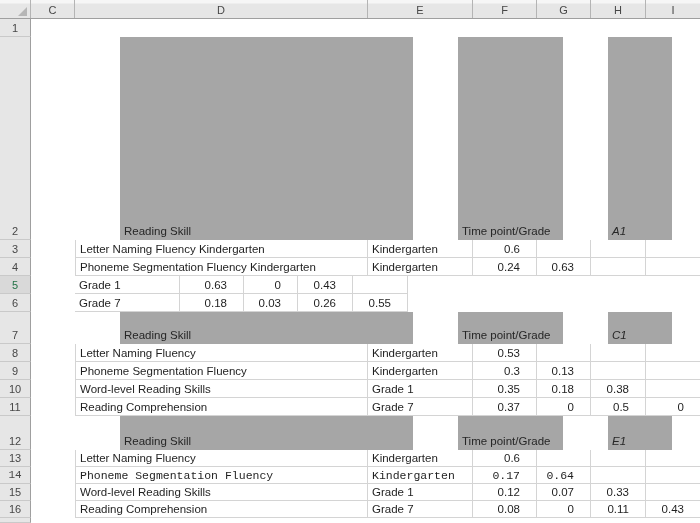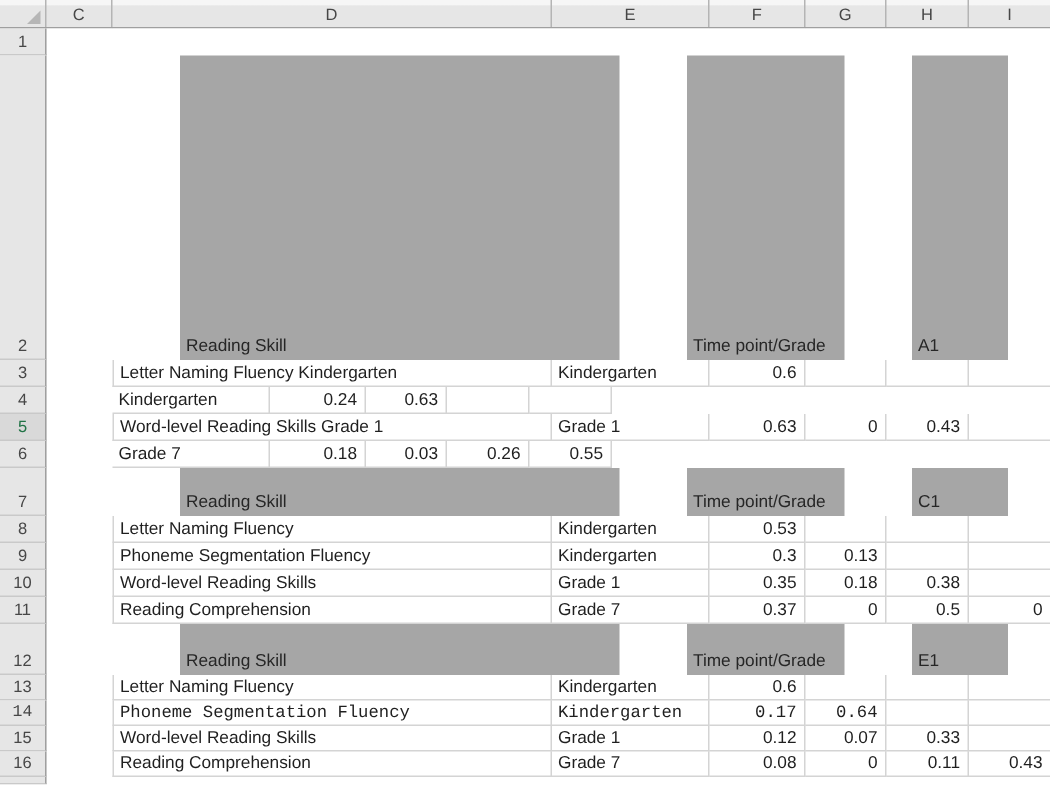--- a/index.html
+++ b/index.html
@@ -51,22 +51,22 @@
   .row.tall .rowheader{align-items:flex-end;padding-bottom:2px;}
   .rowheader.selected{background:var(--sel-bg);color:var(--green);}
   
   .cell{
     flex:none;display:flex;align-items:center;
     font-size:11.5px;color:#1f1f1f;overflow:hidden;white-space:nowrap;
   }
   .w-c{width:44px}.w-d{width:293px}.w-e{width:105px}
   .w-f{width:64px}.w-g{width:54px}.w-h{width:55px}.w-i{width:55px}
   .cell.txt{padding-left:4px;}
-  .cell.num{justify-content:flex-end;padding-right:5px;}
-  .cell.colLbl{justify-content:flex-start;padding-left:4px;}
+  .cell.num{justify-content:flex-end;padding-right:16px;}
+  .cell.colLbl{justify-content:flex-start;padding-left:4px;font-style:italic;}
   .cell.data{border-bottom:1px solid var(--grid);border-right:1px solid var(--grid);}
   .cell.data.first{border-left:1px solid var(--grid);}
   .cell.sec{
     background:var(--fill);border:none;color:#262626;
     align-items:flex-end;padding-bottom:3px;margin-left:45px;
   }
   .cell.blank{background:#ffffff;}
 </style>
 </head>
 <body>
@@ -111,30 +111,30 @@
         <div class="cell w-d data first txt">Letter Naming Fluency Kindergarten</div>
         <div class="cell w-e data txt">Kindergarten</div>
         <div class="cell w-f data num">0.6</div>
         <div class="cell w-g data num"></div>
         <div class="cell w-h data num"></div>
         <div class="cell w-i data num"></div>
       </div>
       <div class="row" style="height: 18px;">
         <div class="rowheader">4</div>
         <div class="cell w-c blank"></div>
+        <div class="cell w-d data first txt">Phoneme Segmentation Fluency Kindergarten</div>
         <div class="cell w-e data txt">Kindergarten</div>
         <div class="cell w-f data num">0.24</div>
         <div class="cell w-g data num">0.63</div>
         <div class="cell w-h data num"></div>
         <div class="cell w-i data num"></div>
       </div>
       <div class="row" style="height: 18px;">
         <div class="rowheader selected">5</div>
         <div class="cell w-c blank"></div>
-        <div class="cell w-d data first txt">Word-level Reading Skills Grade 1</div>
         <div class="cell w-e data txt">Grade 1</div>
         <div class="cell w-f data num">0.63</div>
         <div class="cell w-g data num">0</div>
         <div class="cell w-h data num">0.43</div>
         <div class="cell w-i data num"></div>
       </div>
       <div class="row" style="height: 18px;">
         <div class="rowheader">6</div>
         <div class="cell w-c blank"></div>
         <div class="cell w-e data txt">Grade 7</div>

